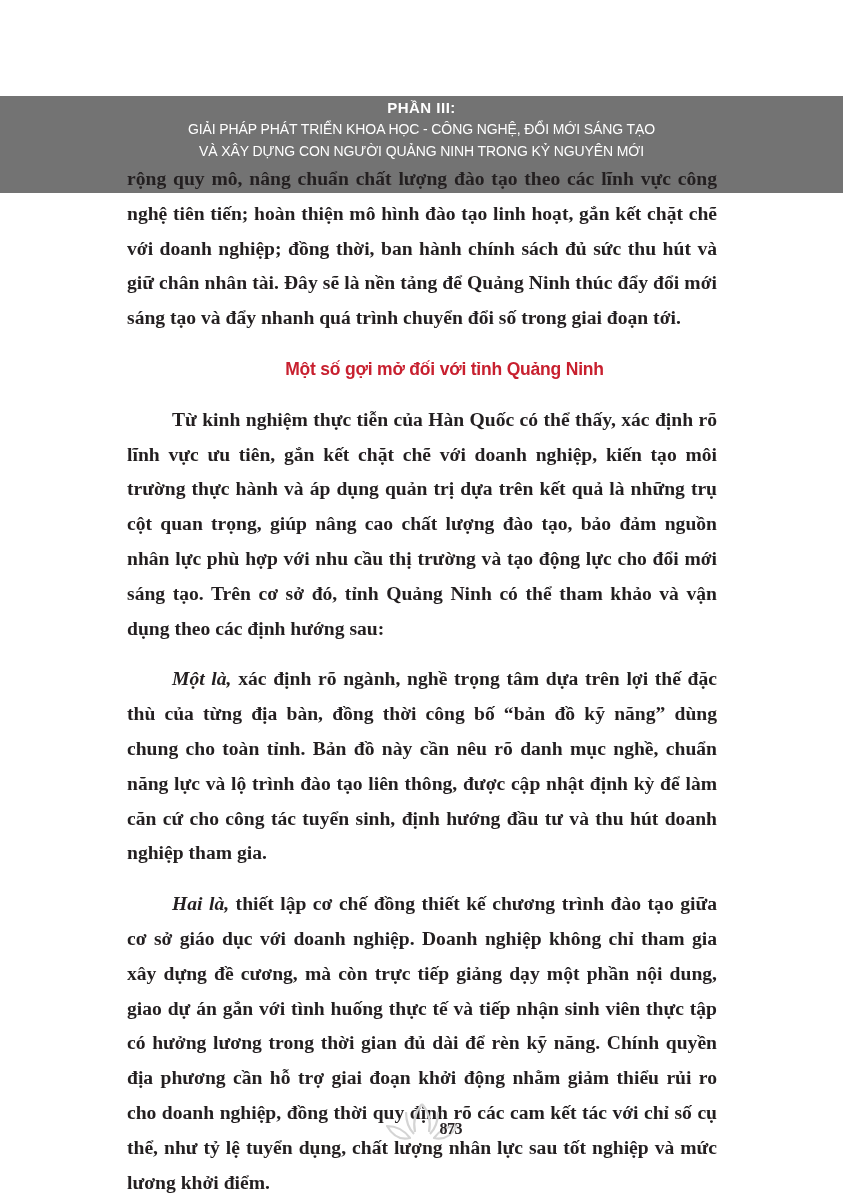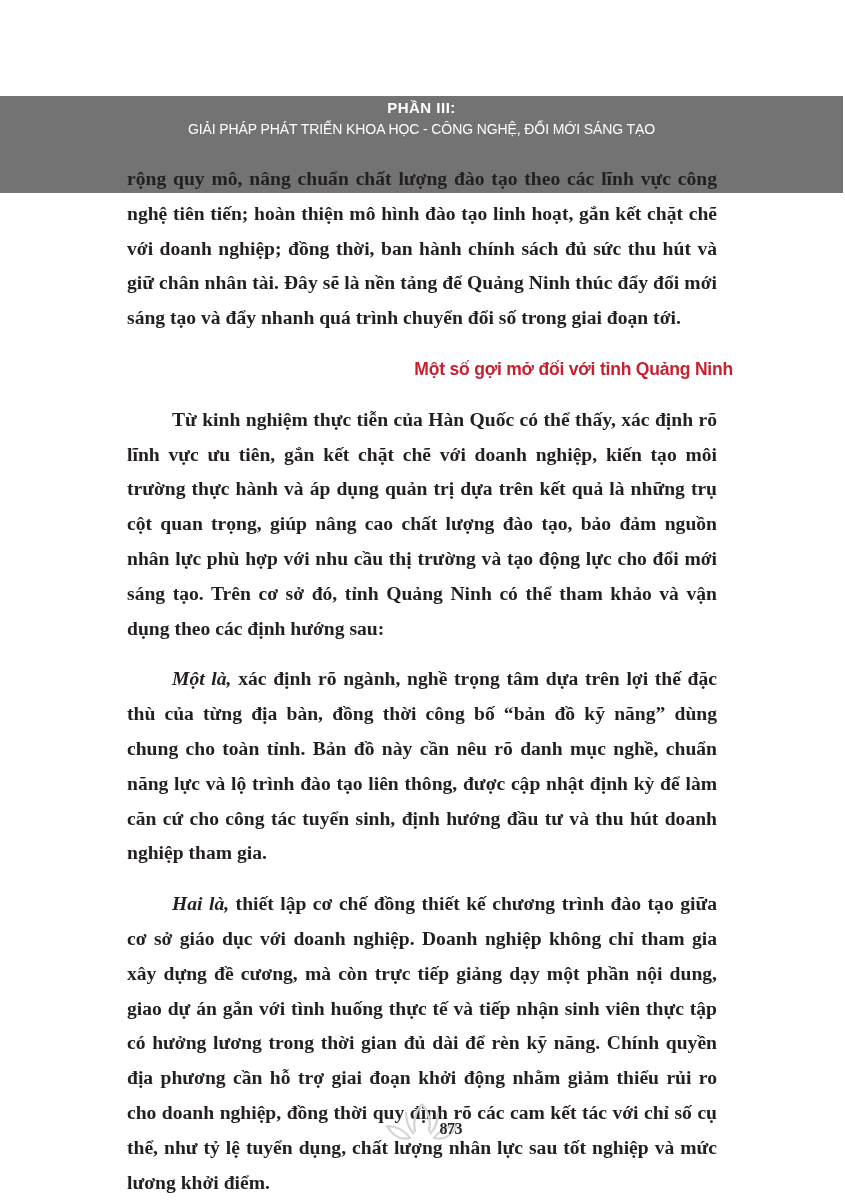--- a/index.html
+++ b/index.html
@@ -62,21 +62,21 @@
       font-style: italic;
     }
     .section-heading {
       margin: 0;
       padding-left: 45px;
       font-family: "Liberation Sans", "DejaVu Sans", sans-serif;
       font-weight: bold;
       font-size: 17.5px;
       line-height: 34.8px;
       color: #c8202f;
-      text-align: right;
+      text-align: center;
       letter-spacing: -0.2px;
     }
     .page-number-wrap {
       position: absolute;
       left: 382px;
       top: 1102px;
       width: 80px;
       height: 44px;
     }
     .page-number-wrap svg {
@@ -96,20 +96,21 @@
       color: #2a2526;
       letter-spacing: -0.5px;
     }
   </style>
 </head>
 <body>
 
 <div class="header-band">
   <div class="part">PHẦN III:</div>
   <div class="sub">GIẢI PHÁP PHÁT TRIỂN KHOA HỌC - CÔNG NGHỆ, ĐỔI MỚI SÁNG TẠO</div>
+  <div class="sub">VÀ XÂY DỰNG CON NGƯỜI QUẢNG NINH TRONG KỶ NGUYÊN MỚI</div>
 </div>
 
 <div class="content">
   <p>rộng quy mô, nâng chuẩn chất lượng đào tạo theo các lĩnh vực công nghệ tiên tiến; hoàn thiện mô hình đào tạo linh hoạt, gắn kết chặt chẽ với doanh nghiệp; đồng thời, ban hành chính sách đủ sức thu hút và giữ chân nhân tài. Đây sẽ là nền tảng để Quảng Ninh thúc đẩy đổi mới sáng tạo và đẩy nhanh quá trình chuyển đổi số trong giai đoạn tới.</p>
   <h2 class="section-heading">Một số gợi mở đối với tỉnh Quảng Ninh</h2>
   <p class="indent">Từ kinh nghiệm thực tiễn của Hàn Quốc có thể thấy, xác định rõ lĩnh vực ưu tiên, gắn kết chặt chẽ với doanh nghiệp, kiến tạo môi trường thực hành và áp dụng quản trị dựa trên kết quả là những trụ cột quan trọng, giúp nâng cao chất lượng đào tạo, bảo đảm nguồn nhân lực phù hợp với nhu cầu thị trường và tạo động lực cho đổi mới sáng tạo. Trên cơ sở đó, tỉnh Quảng Ninh có thể tham khảo và vận dụng theo các định hướng sau:</p>
   <p class="indent"><span class="lead">Một là,</span><span> xác định rõ ngành, nghề trọng tâm dựa trên lợi thế đặc thù của từng địa bàn, đồng thời công bố “bản đồ kỹ năng” dùng chung cho toàn tỉnh. Bản đồ này cần nêu rõ danh mục nghề, chuẩn năng lực và lộ trình đào tạo liên thông, được cập nhật định kỳ để làm căn cứ cho công tác tuyển sinh, định hướng đầu tư và thu hút doanh nghiệp tham gia.</span></p>
   <p class="indent"><span class="lead">Hai là,</span><span> thiết lập cơ chế đồng thiết kế chương trình đào tạo giữa cơ sở giáo dục với doanh nghiệp. Doanh nghiệp không chỉ tham gia xây dựng đề cương, mà còn trực tiếp giảng dạy một phần nội dung, giao dự án gắn với tình huống thực tế và tiếp nhận sinh viên thực tập có hưởng lương trong thời gian đủ dài để rèn kỹ năng. Chính quyền địa phương cần hỗ trợ giai đoạn khởi động nhằm giảm thiểu rủi ro cho doanh nghiệp, đồng thời quy định rõ các cam kết tác với chỉ số cụ thể, như tỷ lệ tuyển dụng, chất lượng nhân lực sau tốt nghiệp và mức lương khởi điểm.</span></p>
 </div>
 

